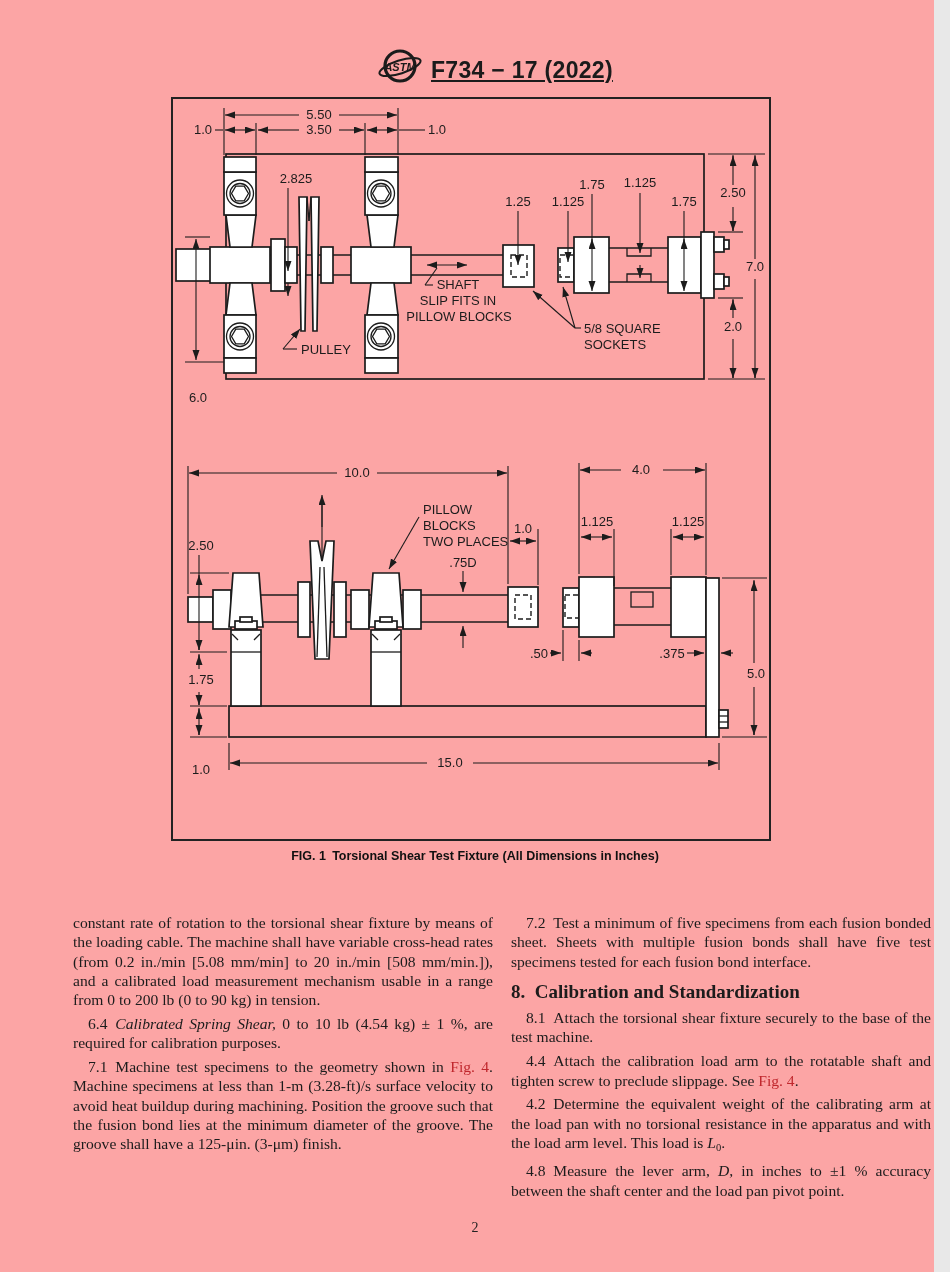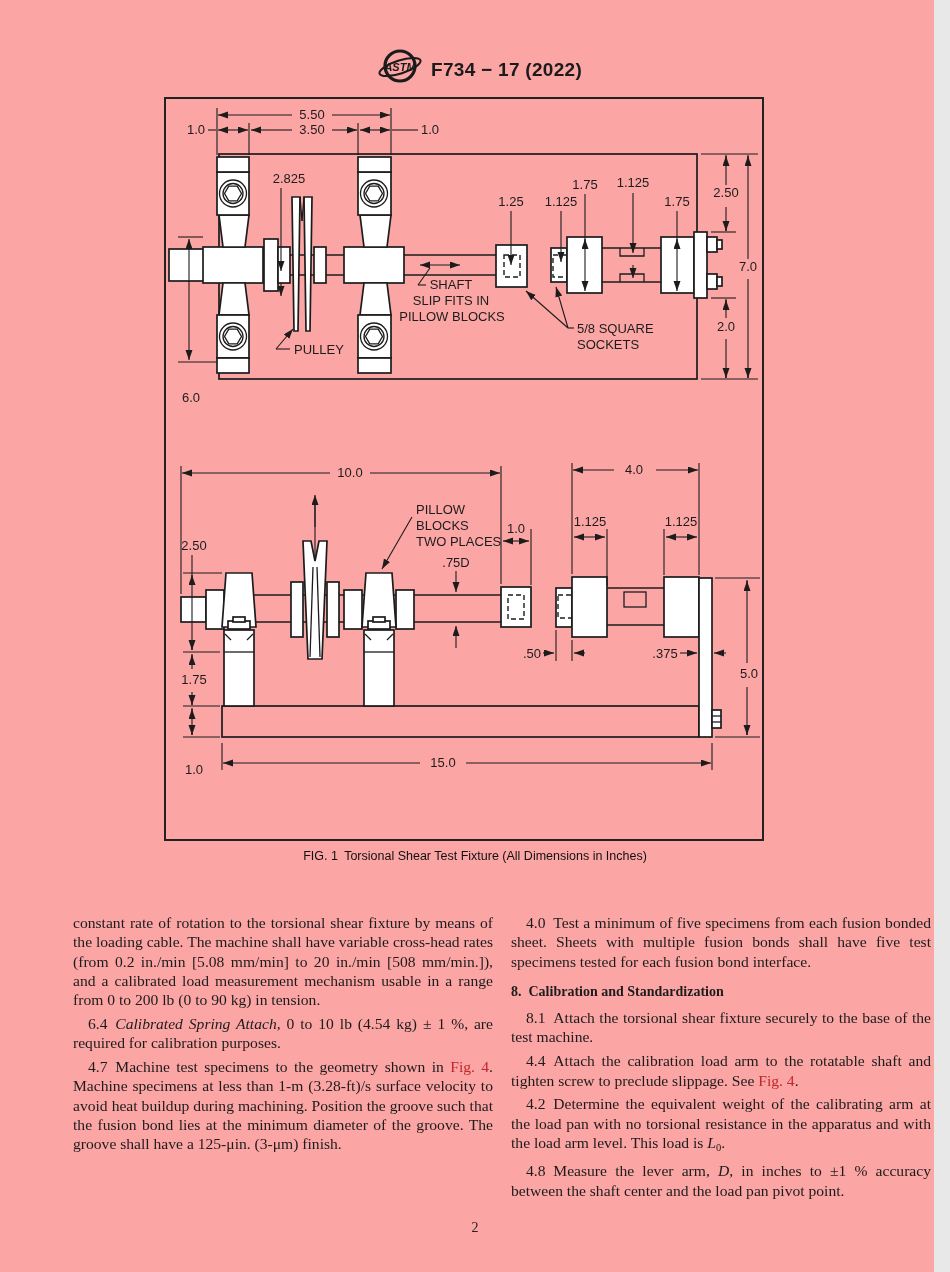--- a/index.html
+++ b/index.html
@@ -1,41 +1,41 @@
 <!DOCTYPE html>
 <html><head>
 <meta charset="utf-8">
 <style>
   html,body{margin:0;padding:0;background:#e8e8e8;}
   #page{position:relative;width:934px;height:1272px;background:#fca5a5;overflow:hidden;
         font-family:"Liberation Serif",serif;color:#1c1c1c;}
   
   #hdr{position:absolute;top:46px;left:0;width:950px;height:50px;}
   #hdr-inner{position:absolute;left:378px;top:0;display:flex;align-items:center;gap:9px;}
-  #hdr-title{font-family:"Liberation Sans",sans-serif;font-weight:bold;font-size:19px;
-             letter-spacing:.3px;color:#1b1b1b;padding-top:6px;}
+  #hdr-title{font-family:"Liberation Sans",sans-serif;font-weight:bold;font-size:23px;
+             letter-spacing:.3px;color:#1b1b1b;padding-top:6px;text-decoration:underline;}
   
-  #figwrap{position:absolute;left:164px;top:97px;width:600px;height:744px;}
+  #figwrap{position:absolute;left:171px;top:97px;width:600px;height:744px;}
   #figcap{position:absolute;top:849px;left:0;width:950px;text-align:center;
-          font-family:"Liberation Sans",sans-serif;font-weight:normal;font-size:12.5px;color:#111;}
+          font-family:"Liberation Sans",sans-serif;font-weight:bold;font-size:12.5px;color:#111;}
   
   .ln  {stroke:#1c1c1c;stroke-width:1.7;fill:none;}
   .lnf {stroke:#1c1c1c;stroke-width:1.7;fill:#ffffff;}
   .thin{stroke:#1c1c1c;stroke-width:1.3;fill:none;}
   .dim {stroke:#1c1c1c;stroke-width:1.1;fill:none;}
   .dsh {stroke:#1c1c1c;stroke-width:1.4;fill:none;stroke-dasharray:5 3;}
   text.dt{font-family:"Liberation Sans",sans-serif;font-size:13px;fill:#1c1c1c;}
   .mid{text-anchor:middle;}
   
   .col{position:absolute;top:913px;width:420px;text-align:justify;
        font-size:15.6px;line-height:19.3px;margin-left:25px;}
   #col-left{left:48px;} #col-right{left:486px;}
   .body-p{margin:0 0 4.5px 0;}
   .body-p.ind{text-indent:15px;}
-  .sec-h{font-size:14px;font-weight:bold;margin:11px 0 7px 0;}
+  .sec-h{font-size:19px;font-weight:bold;margin:11px 0 7px 0;}
   .it{font-style:italic;}
   .sb{font-size:.68em;vertical-align:-0.25em;}
   .fig-link{color:#c0272d;}
   #pageno{position:absolute;top:1220px;left:0;width:950px;text-align:center;
           font-size:14px;color:#222;}
 </style>
 </head>
 <body>
 
 <div id="page">
@@ -339,25 +339,25 @@
       <path class="dim" d="M302,666 L547,666" marker-end="url(#ar)"></path>
       <text class="dt mid" x="279" y="670">15.0</text>
     </g>
   </svg>
   </div>
 
   <div id="figcap">FIG. 1 Torsional Shear Test Fixture (All Dimensions in Inches)</div>
 
   <div id="col-left" class="col">
       <p class="body-p"><span>constant rate of rotation to the torsional shear fixture by means of the loading cable. The machine shall have variable cross-head rates (from 0.2 in./min [5.08 mm/min] to 20 in./min [508 mm/min.]), and a calibrated load measurement mechanism usable in a range from 0 to 200 lb (0 to 90 kg) in tension.</span></p>
-      <p class="body-p ind"><span>6.4 </span><span class="it">Calibrated Spring Attach,</span><span> 0 to 10 lb (4.54 kg) ± 1 %, are required for calibration purposes.</span></p>
-      <p class="body-p ind"><span>4.7 Machine test specimens to the geometry shown in </span><span class="fig-link">Fig. 4</span><span>. Machine specimens at less than 1-m (3.28-ft)/s surface velocity to avoid heat buildup during machining. Position the groove such that the fusion bond lies at the minimum diameter of the groove. The groove shall have a 125-μin. (3-μm) finish.</span></p>
+      <p class="body-p ind"><span>6.4 </span><span class="it">Calibrated Spring Shear,</span><span> 0 to 10 lb (4.54 kg) ± 1 %, are required for calibration purposes.</span></p>
+      <p class="body-p ind"><span>7.1 Machine test specimens to the geometry shown in </span><span class="fig-link">Fig. 4</span><span>. Machine specimens at less than 1-m (3.28-ft)/s surface velocity to avoid heat buildup during machining. Position the groove such that the fusion bond lies at the minimum diameter of the groove. The groove shall have a 125-μin. (3-μm) finish.</span></p>
     </div>
   <div id="col-right" class="col">
-      <p class="body-p ind"><span>4.0 Test a minimum of five specimens from each fusion bonded sheet. Sheets with multiple fusion bonds shall have five test specimens tested for each fusion bond interface.</span></p>
+      <p class="body-p ind"><span>7.2 Test a minimum of five specimens from each fusion bonded sheet. Sheets with multiple fusion bonds shall have five test specimens tested for each fusion bond interface.</span></p>
       <h3 class="sec-h"><span>8. Calibration and Standardization</span></h3>
       <p class="body-p ind"><span>8.1 Attach the torsional shear fixture securely to the base of the test machine.</span></p>
       <p class="body-p ind"><span>4.4 Attach the calibration load arm to the rotatable shaft and tighten screw to preclude slippage. See </span><span class="fig-link">Fig. 4</span><span>.</span></p>
       <p class="body-p ind"><span>4.2 Determine the equivalent weight of the calibrating arm at the load pan with no torsional resistance in the apparatus and with the load arm level. This load is </span><span class="it">L</span><span class="sb">0</span><span>.</span></p>
       <p class="body-p ind"><span>4.8 Measure the lever arm, </span><span class="it">D</span><span>, in inches to ±1 % accuracy between the shaft center and the load pan pivot point.</span></p>
     </div>
 
   <div id="pageno">2</div>
 </div>
 

